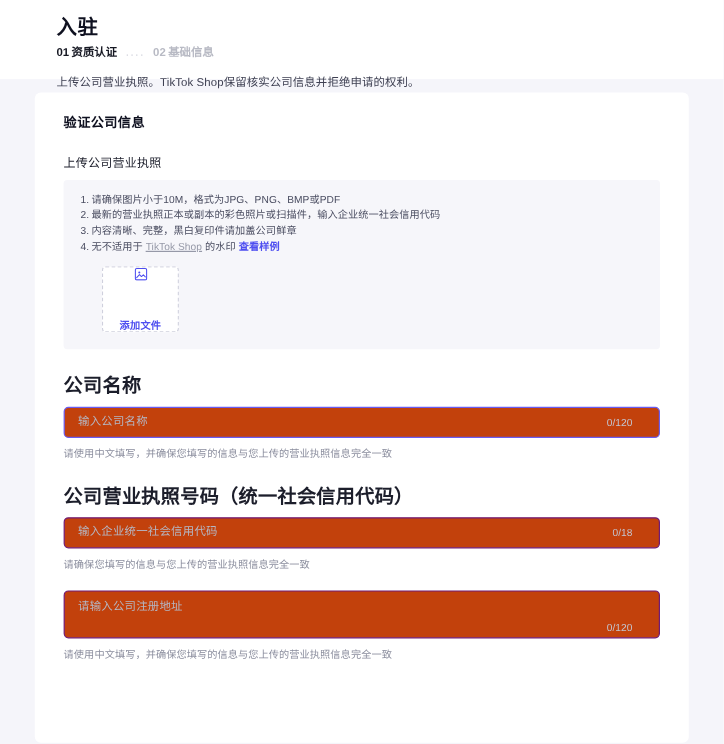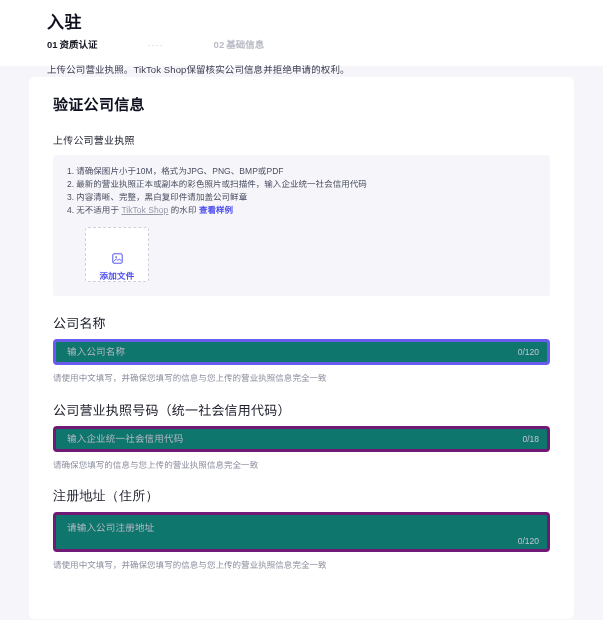--- a/index.html
+++ b/index.html
@@ -28,21 +28,20 @@
     font-weight: 700;
     letter-spacing: .5px;
     color: #0f1120;
     line-height: 22px;
   }
   .steps {
     display: flex;
     align-items: center;
     margin-top: 4px;
     height: 14px;
-    gap: 43px;
   }
   .step {
     font-size: 9.5px;
     font-weight: 700;
     line-height: 14px;
     white-space: nowrap;
   }
   .step-num { margin-right: 2px; }
   .step.active { color: #161823; }
   .step.inactive { color: #b8bac4; font-weight: 600; }
@@ -68,21 +67,21 @@
     height: 554px;
   }
   .card {
     background: #ffffff;
     border-radius: 5px;
     height: 542px;
     padding: 16px 24px 0 24px;
     overflow: hidden;
   }
   .card-title {
-    font-size: 15px;
+    font-size: 11px;
     font-weight: 700;
     color: #0f1120;
     letter-spacing: .3px;
     margin-bottom: 18px;
   }
 
   
   .upload-label {
     font-size: 10px;
     font-weight: 400;
@@ -115,47 +114,47 @@
   .upload-box {
     margin-top: 11px;
     width: 64px;
     height: 55px;
     border: 1px dashed #cfd0dd;
     border-radius: 3px;
     background: #ffffff;
     display: flex;
     flex-direction: column;
     align-items: center;
-    justify-content: flex-end;
+    justify-content: space-between;
     cursor: pointer;
     margin-left: 18px;
   }
   .upload-icon { margin-bottom: 5px; line-height: 0; }
   .upload-text {
     font-size: 8.5px;
     font-weight: 700;
     color: #4e4ef0;
     letter-spacing: .2px;
   }
 
   
   .field { margin-top: 17px; }
   .field-label {
-    font-size: 13px;
-    font-weight: 400;
+    font-size: 16px;
+    font-weight: 700;
     color: #1c1e2b;
     margin-bottom: 7px;
     letter-spacing: .2px;
   }
   .input-wrap {
     position: relative;
     display: block;
-    border: 3px solid #701a75;
+    border: 1px solid #701a75;
     border-radius: 4px;
-    background: #0f766e;
+    background: #c2410c;
     height: 26px;
   }
   .input-wrap.focused { border-color: #6a5bf0; }
   .input-wrap.tall { height: 40px; }
   .input-wrap input,
   .input-wrap textarea {
     width: 100%;
     height: 100%;
     border: 0;
     outline: none;
@@ -168,21 +167,21 @@
     letter-spacing: .2px;
   }
   .input-wrap textarea {
     padding: 7px 44px 0 11px;
     line-height: 12px;
   }
   .input-wrap input::placeholder,
   .input-wrap textarea::placeholder { color: #b5b7c4; }
   .counter {
     position: absolute;
-    right: 8px;
+    right: 22px;
     top: 50%;
     transform: translateY(-50%);
     font-size: 8.5px;
     color: #c3c5d1;
     pointer-events: none;
   }
   .counter.bottom {
     top: auto;
     bottom: 3px;
     transform: none;
@@ -271,21 +270,20 @@
     <div class="field">
       <div class="field-label">公司营业执照号码（统一社会信用代码）</div>
       <div class="input-wrap">
         <input type="text" value="" placeholder="输入企业统一社会信用代码" style="">
         <span class="counter">0/18</span>
       </div>
       <div class="helper">请确保您填写的信息与您上传的营业执照信息完全一致</div>
     </div>
 
     <div class="field">
-      <div class="field-label">注册地址（住所）</div>
       <div class="input-wrap tall">
         <textarea placeholder="请输入公司注册地址" style=""></textarea>
         <span class="counter bottom">0/120</span>
       </div>
       <div class="helper">请使用中文填写，并确保您填写的信息与您上传的营业执照信息完全一致</div>
     </div>
 
 
   </div>
 </div>

